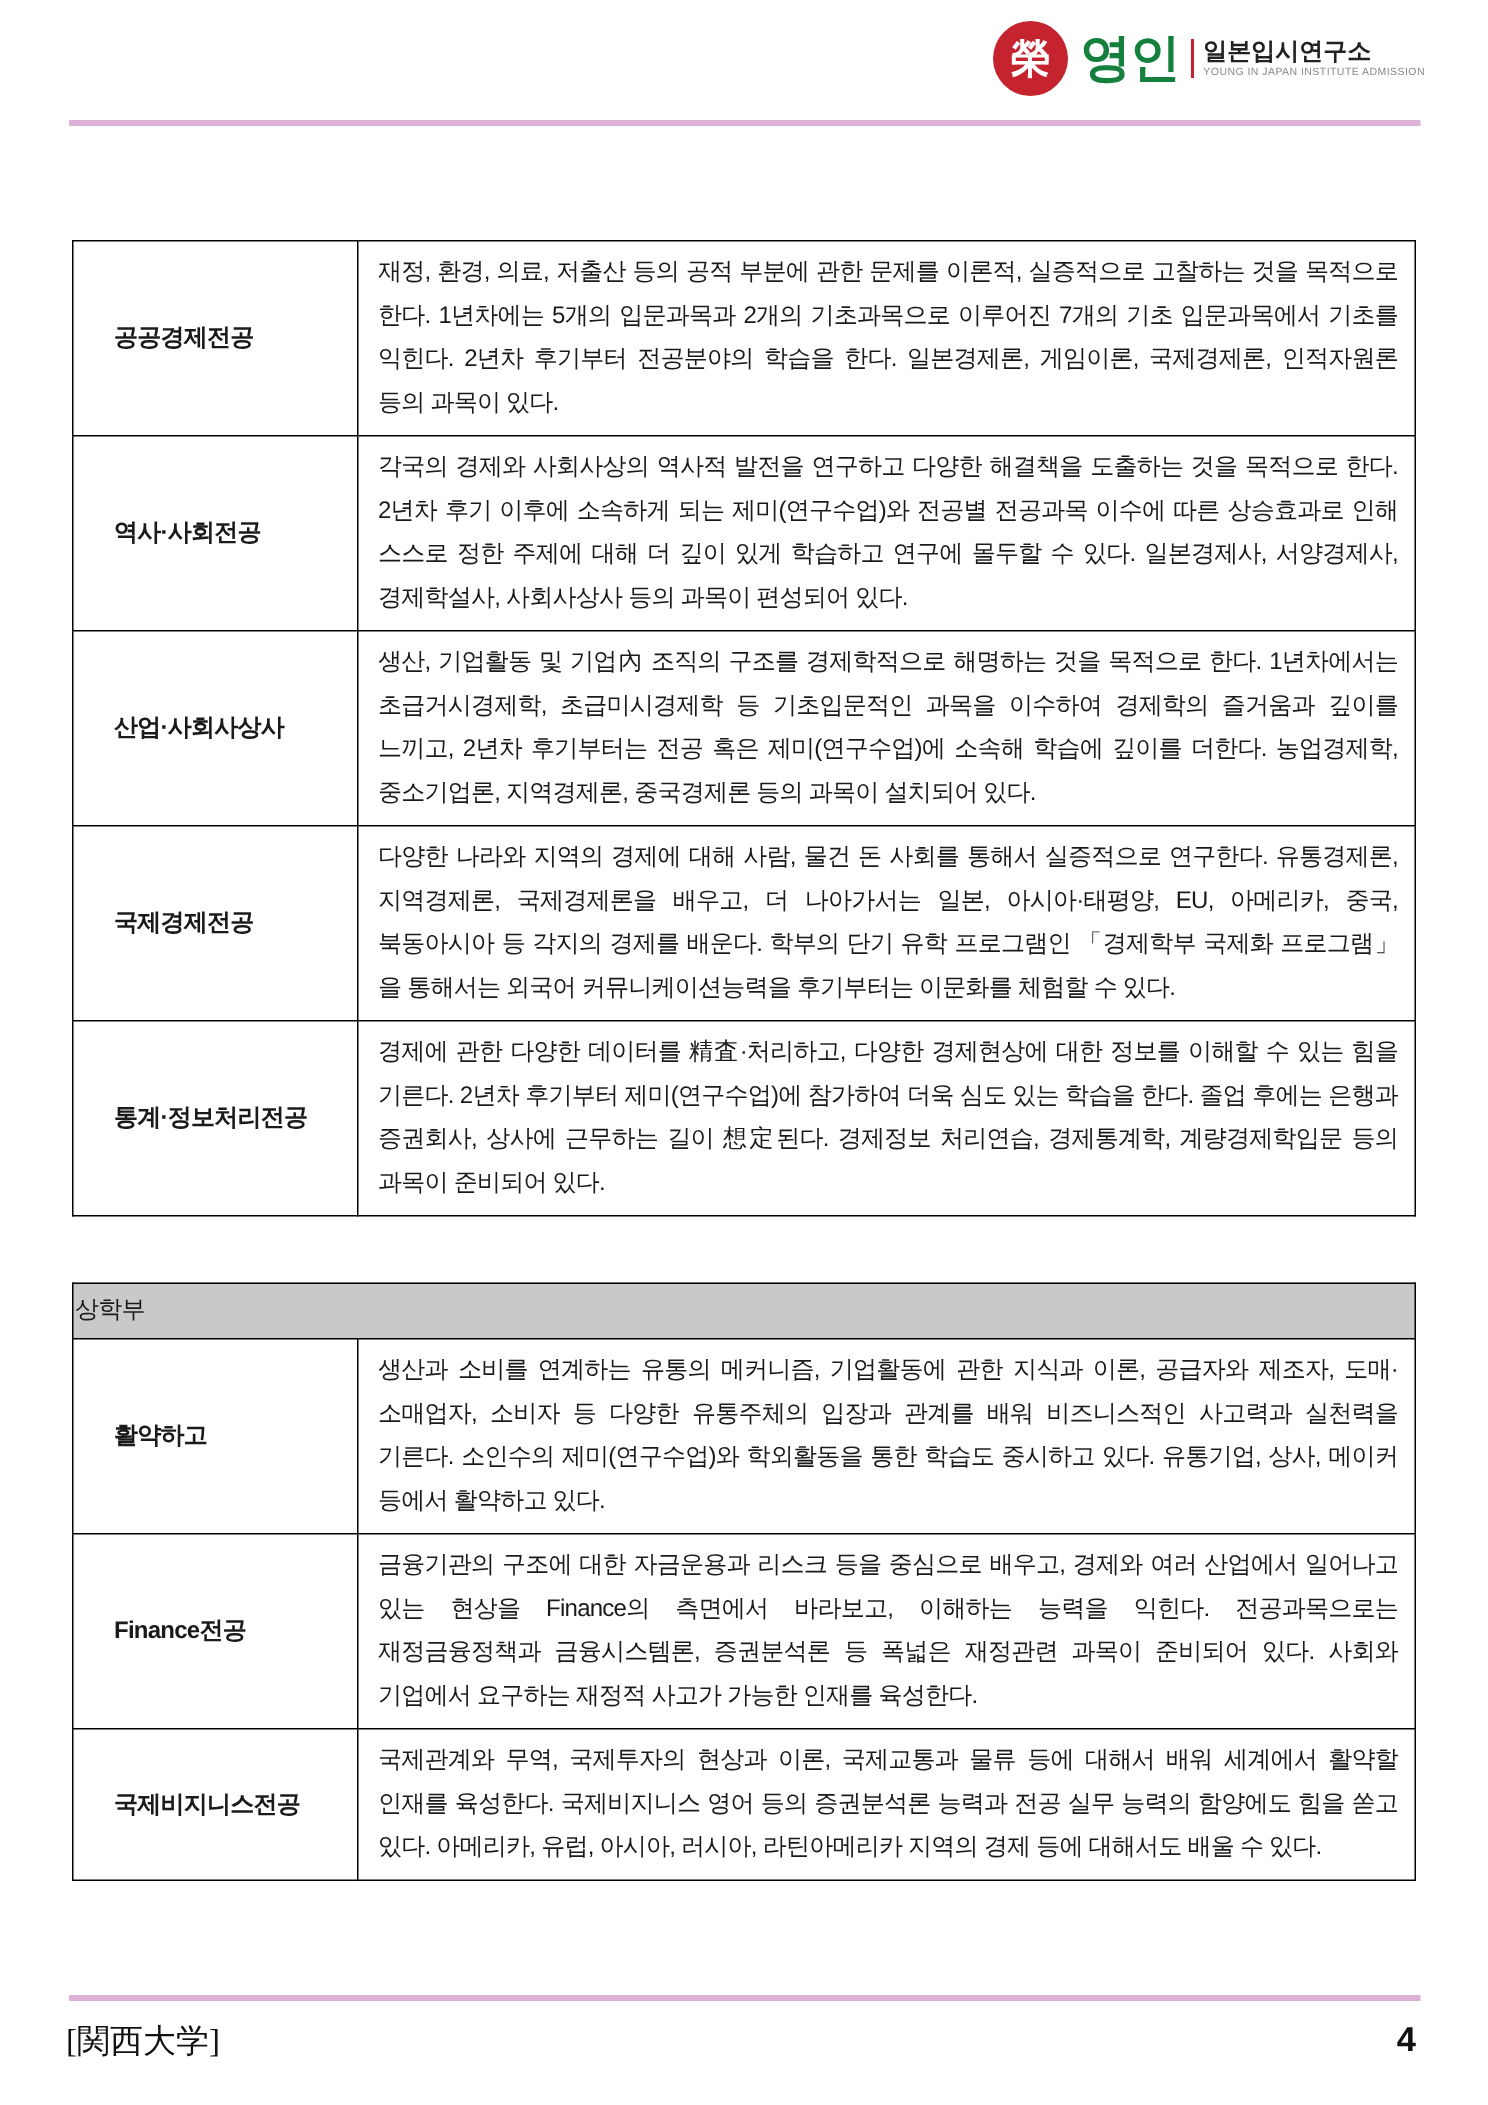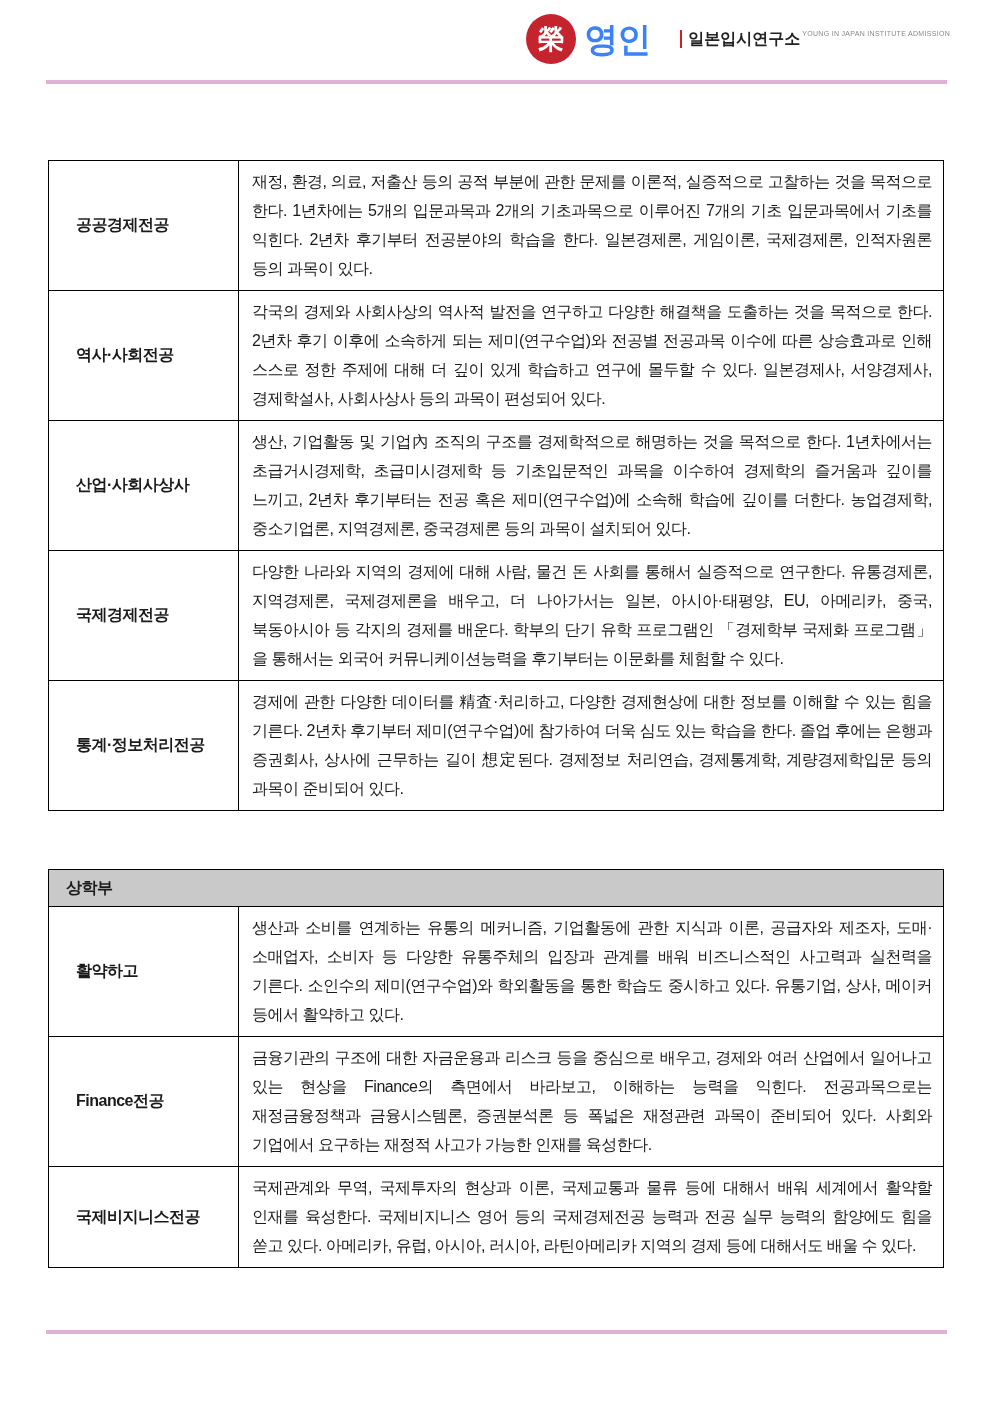--- a/index.html
+++ b/index.html
@@ -26,32 +26,31 @@
   .logo-mark {
     width: 50px; height: 50px;
     border-radius: 50%;
     background: #c5232d;
     color: #ffffff;
     display: flex; align-items: center; justify-content: center;
     font-size: 26px; font-weight: bold;
     line-height: 1;
   }
   .logo-brand {
-    color: #3b82f6;
+    color: #15803d;
     font-weight: bold;
     font-size: 34px;
     letter-spacing: -1px;
     line-height: 1;
   }
   .logo-org-block {
-    display: flex; justify-content: center;
+    display: flex; flex-direction: column; justify-content: center;
     border-left: 2px solid #c5232d;
     padding-left: 6px;
     gap: 2px;
-    margin-left: 22px;
   }
   .logo-org { font-size: 16px; font-weight: bold; color: #222; line-height: 1.1; }
   .logo-org-en { font-size: 7px; color: #888; letter-spacing: 0.3px; }
 
   .rule {
     height: 4px;
     background: #ddb2d6;
     margin: 14px 45px 0 46px;
   }
 
@@ -78,30 +77,30 @@
   td.desc-cell {
     font-size: 16px;
     line-height: 29px;
     padding: 6px 11px 7px 13px;
     text-align: justify;
     letter-spacing: -0.5px;
     word-break: keep-all;
   }
 
   .section-header {
-    margin: 58px 48px 0 48px;
+    margin: 44px 48px 0 48px;
     width: 896px;
     height: 37px;
     background: #c9c9c9;
     border: 1px solid #000;
     border-bottom: none;
     font-size: 16px;
-    font-weight: bold;
+    font-weight: normal;
     line-height: 36px;
-    padding-left: 17px;
+    padding-left: 1px;
     letter-spacing: -0.5px;
   }
 
   
   .footer {
     position: absolute;
     left: 0; right: 0;
     top: 1330px;
   }
   .footer-rule {
@@ -181,24 +180,28 @@
           <tr>
         <td class="major-cell">활약하고</td>
         <td class="desc-cell">생산과 소비를 연계하는 유통의 메커니즘, 기업활동에 관한 지식과 이론, 공급자와 제조자, 도매·소매업자, 소비자 등 다양한 유통주체의 입장과 관계를 배워 비즈니스적인 사고력과 실천력을 기른다. 소인수의 제미(연구수업)와 학외활동을 통한 학습도 중시하고 있다. 유통기업, 상사, 메이커 등에서 활약하고 있다.</td>
       </tr>
       <tr>
         <td class="major-cell">Finance전공</td>
         <td class="desc-cell">금융기관의 구조에 대한 자금운용과 리스크 등을 중심으로 배우고, 경제와 여러 산업에서 일어나고 있는 현상을 Finance의 측면에서 바라보고, 이해하는 능력을 익힌다. 전공과목으로는 재정금융정책과 금융시스템론, 증권분석론 등 폭넓은 재정관련 과목이 준비되어 있다. 사회와 기업에서 요구하는 재정적 사고가 가능한 인재를 육성한다.</td>
       </tr>
       <tr>
         <td class="major-cell">국제비지니스전공</td>
-        <td class="desc-cell">국제관계와 무역, 국제투자의 현상과 이론, 국제교통과 물류 등에 대해서 배워 세계에서 활약할 인재를 육성한다. 국제비지니스 영어 등의 국제경제전공 능력과 전공 실무 능력의 함양에도 힘을 쏟고 있다. 아메리카, 유럽, 아시아, 러시아, 라틴아메리카 지역의 경제 등에 대해서도 배울 수 있다.</td>
+        <td class="desc-cell">국제관계와 무역, 국제투자의 현상과 이론, 국제교통과 물류 등에 대해서 배워 세계에서 활약할 인재를 육성한다. 국제비지니스 영어 등의 증권분석론 능력과 전공 실무 능력의 함양에도 힘을 쏟고 있다. 아메리카, 유럽, 아시아, 러시아, 라틴아메리카 지역의 경제 등에 대해서도 배울 수 있다.</td>
       </tr>
     </tbody>
       </table>
 
   </div>
 
   <div class="footer">
     <div class="footer-rule"></div>
+    <div class="footer-row">
+      <span class="footer-univ">[関西大学]</span>
+      <span class="footer-page">4</span>
+    </div>
   </div>
 
 </div>
 
 </body></html>

